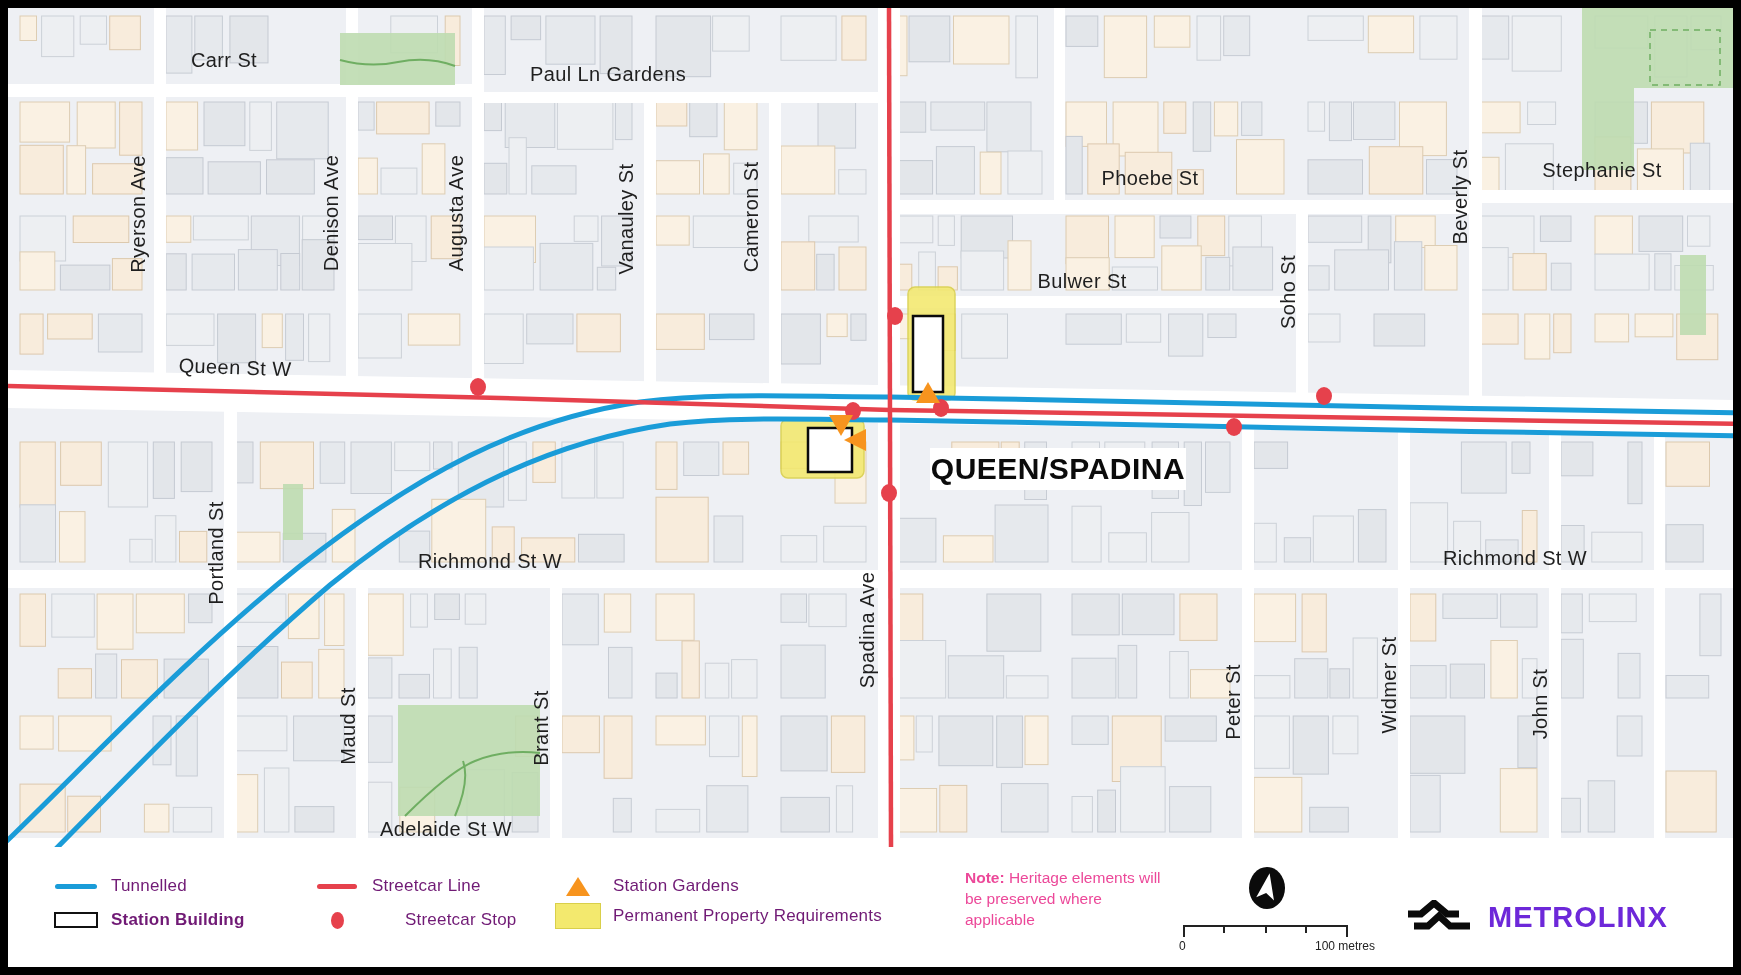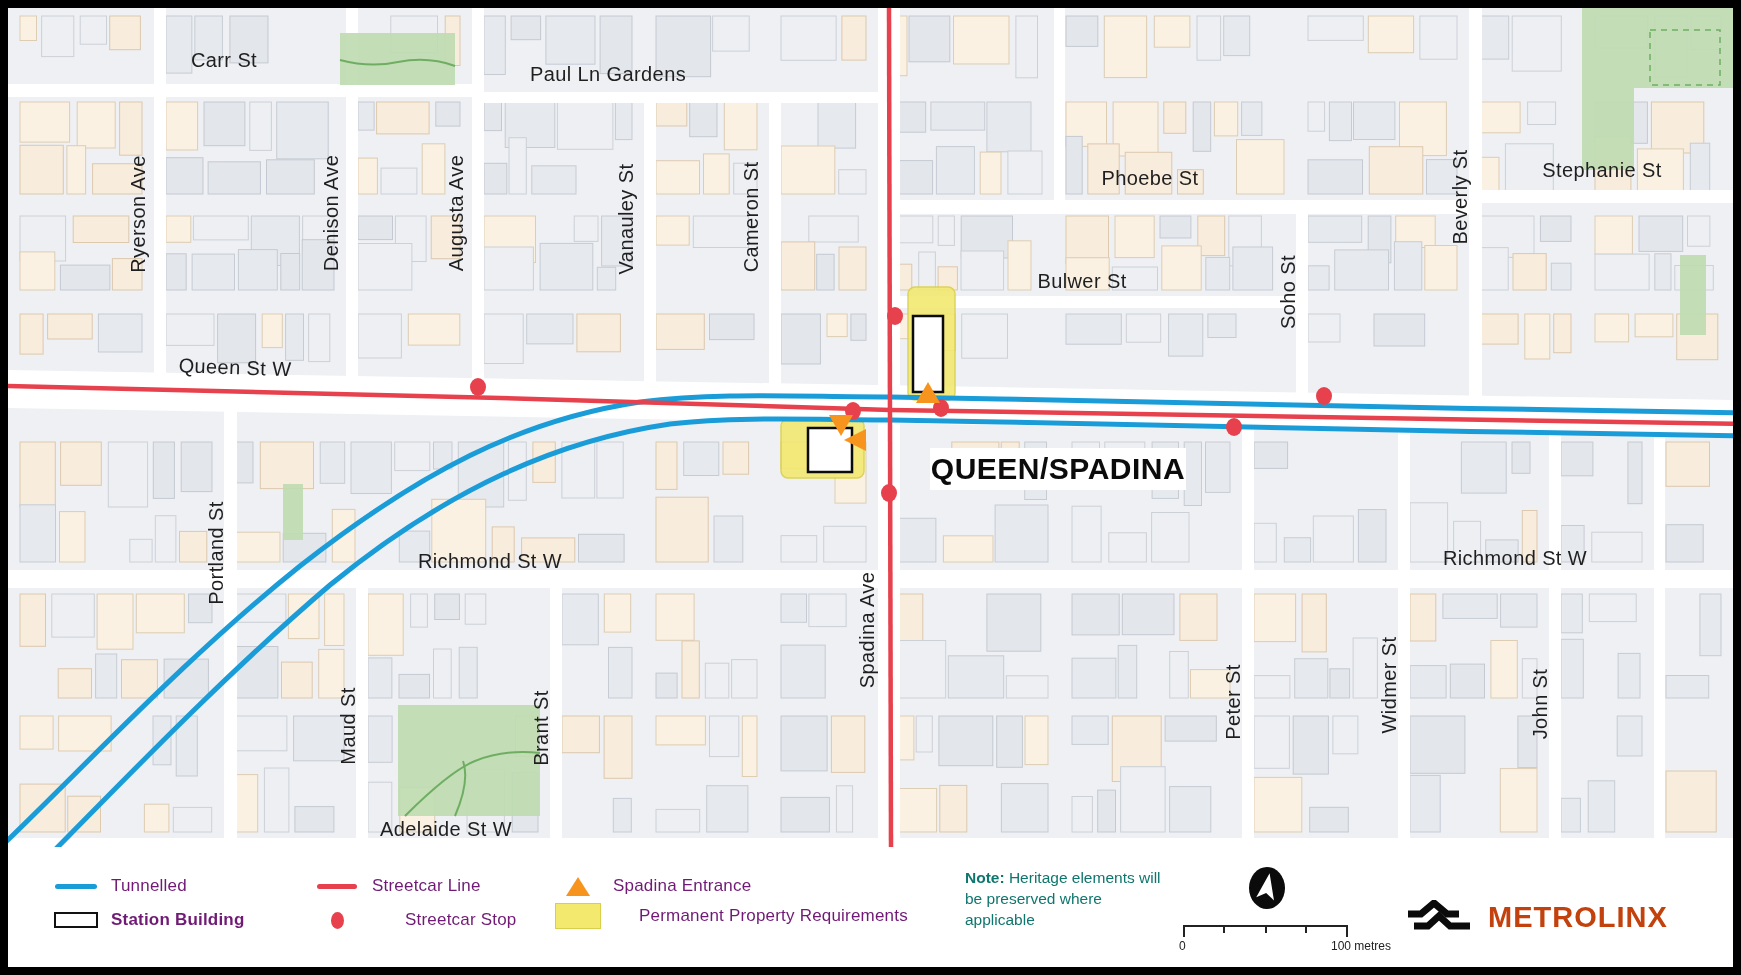--- a/index.html
+++ b/index.html
@@ -13,31 +13,31 @@
   .lg-item{position:absolute;height:30px;display:flex;align-items:center;}
   .sw{width:46px;display:flex;justify-content:center;align-items:center;flex:0 0 46px;}
   .lg-label{margin-left:12px;font-size:17px;color:#701a75;letter-spacing:.2px;white-space:nowrap;}
   .sw-line-blue{width:42px;height:5px;background:#1a9cd8;border-radius:3px;}
   .sw-line-red{width:40px;height:5px;background:#e6414c;border-radius:3px;}
   .sw-rect{width:40px;height:12px;background:#fff;border:2.5px solid #111;}
   .sw-dot{width:13px;height:17px;background:#e6414c;border-radius:50%;}
   .sw-tri{width:0;height:0;border-left:12px solid transparent;border-right:12px solid transparent;
           border-bottom:19px solid #f7941e;}
   .sw-yellow{width:44px;height:24px;background:#f3e96e;border:1px solid #d9cf4a;}
-  #note{position:absolute;left:957px;top:20px;width:210px;font-size:15.5px;line-height:21px;color:#0f766e;}
+  #note{position:absolute;left:957px;top:20px;width:210px;font-size:15.5px;line-height:21px;color:#ec4899;}
   #north{position:absolute;left:1237px;top:18px;}
   #scalebar{position:absolute;left:1175px;top:78px;width:165px;border-top:2px solid #222;}
   .tick{position:absolute;top:0;width:2px;background:#222;}
   .tick.end{height:10px;}
   .tick.mid{height:6px;}
   .scale-num{position:absolute;top:12px;font-size:12px;color:#222;}
   #scale-start{left:-4px;}
-  #scale-end{left:148px;white-space:nowrap;text-align:right;}
+  #scale-end{left:132px;white-space:nowrap;text-align:right;}
   #logo{position:absolute;left:1398px;top:50px;height:40px;display:flex;align-items:center;}
-  #logo-text{font-size:29px;font-weight:bold;color:#c2410c;letter-spacing:1px;margin-left:10px;}
+  #logo-text{font-size:29px;font-weight:bold;color:#6d28d9;letter-spacing:1px;margin-left:10px;}
 </style>
 </head>
 <body>
 
 <div id="frame">
   <div id="inner">
 
     <div id="map-wrap">
       <svg id="map-svg" width="1725" height="839" viewBox="8 8 1725 839" xmlns="http://www.w3.org/2000/svg">
         <rect x="8" y="8" width="1725" height="839" fill="#eef0f4"></rect>
@@ -562,23 +562,23 @@
         <span class="sw">
             <span class="sw-dot"></span>
           </span>
         <span class="lg-label">Streetcar Stop</span>
       </div>
 
       <div class="lg-item" style="left:547px;top:24px;">
         <span class="sw">
             <span class="sw-tri"></span>
           </span>
-        <span class="lg-label">Spadina Entrance</span>
-      </div>
-      <div class="lg-item" style="left:547px;top:54px;gap:26px;">
+        <span class="lg-label">Station Gardens</span>
+      </div>
+      <div class="lg-item" style="left:547px;top:54px;">
         <span class="sw">
             <span class="sw-yellow"></span>
           </span>
         <span class="lg-label">Permanent Property Requirements</span>
       </div>
 
       <div id="note"><b>Note:</b><span> Heritage elements will be preserved where applicable</span></div>
 
       <div id="north">
         <svg width="44" height="46" viewBox="0 0 44 46">

